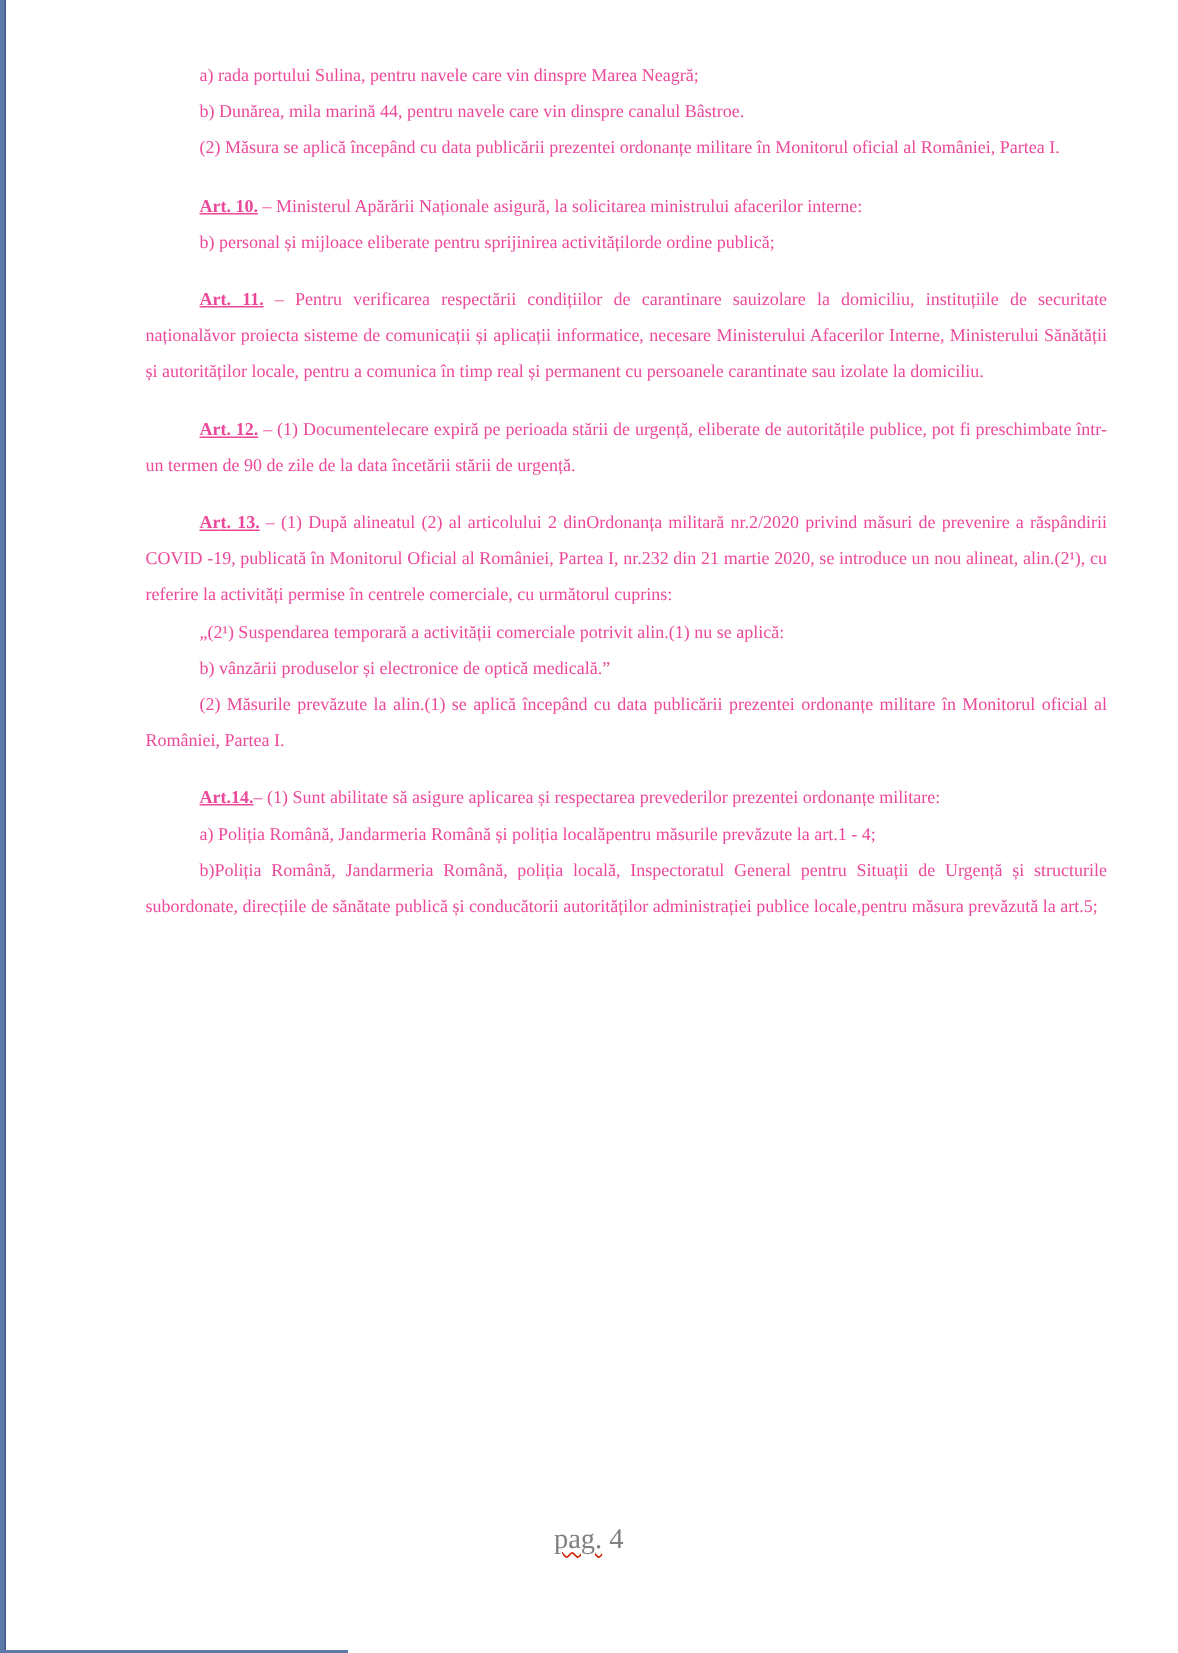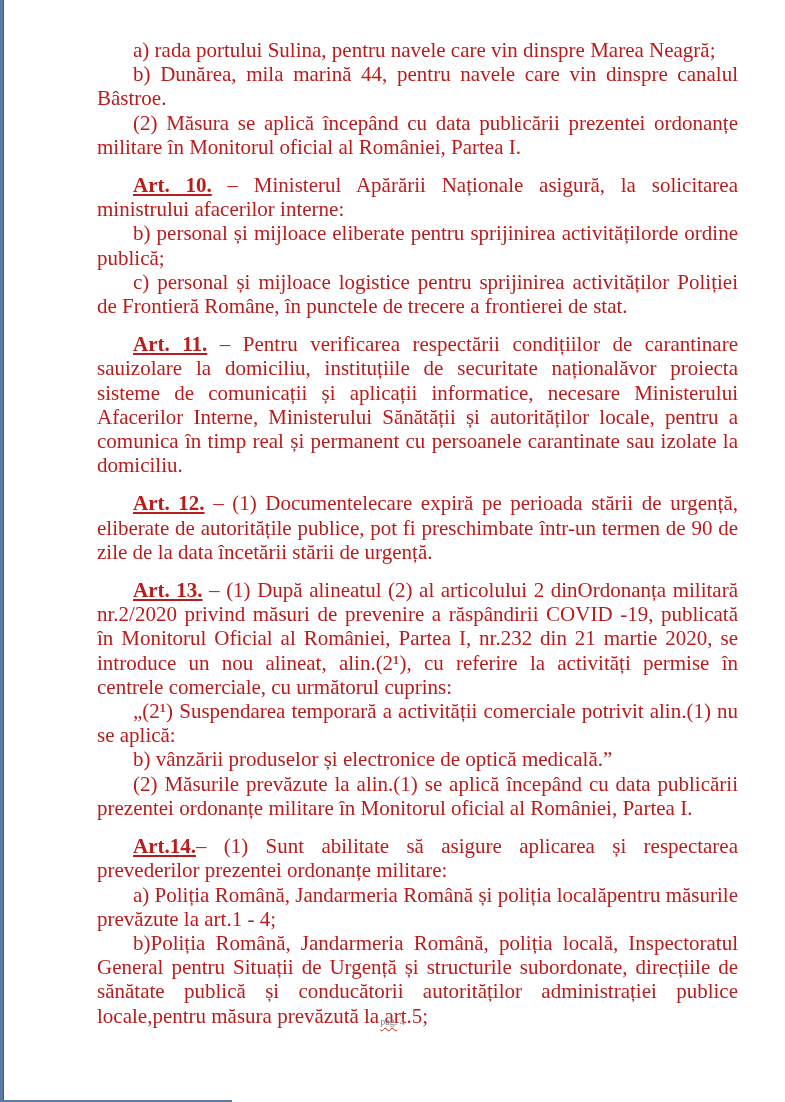--- a/index.html
+++ b/index.html
@@ -20,32 +20,32 @@
   .edge-bottom {
     position: absolute; left: 0; bottom: 0;
     width: 232px; height: 2px;
     background: #5c79a8;
   }
   .content {
     position: absolute; left: 97px; top: 38px; width: 641px;
   }
   .para {
     margin: 0;
-    font-size: 21px;
+    font-size: 12px;
     line-height: 24.2px;
     text-align: justify;
     text-indent: 36px;
-    color: #b91c1c;
+    color: #ec4899;
   }
   .para b { font-weight: bold; text-decoration: underline; }
   .sect { margin-top: 14px; }
   .footer {
     position: absolute; top: 1016px; left: 0; width: 785px;
     text-align: center;
-    font-size: 10px;
+    font-size: 19px;
     color: #808080;
     font-family: "Liberation Serif", "DejaVu Serif", serif;
   }
   .pag-label {
     text-decoration-line: underline;
     text-decoration-style: wavy;
     text-decoration-color: #cc2200;
     text-decoration-thickness: 1px;
     text-underline-offset: 2px;
   }
@@ -56,21 +56,20 @@
 <div class="edge-left"></div>
 <div class="edge-bottom"></div>
 
 <div class="content">
   <p class="para">a) rada portului Sulina, pentru navele care vin dinspre Marea Neagră;</p>
   <p class="para">b) Dunărea, mila marină 44, pentru navele care vin dinspre canalul Bâstroe.</p>
   <p class="para">(2) Măsura se aplică începând cu data publicării prezentei ordonanțe militare în Monitorul oficial al României, Partea I.</p>
 
   <p class="para sect"><b>Art. 10.</b><span> – Ministerul Apărării Naționale asigură, la solicitarea ministrului afacerilor interne:</span></p>
   <p class="para">b) personal și mijloace eliberate pentru sprijinirea activitățilorde ordine publică;</p>
-  <p class="para">c) personal și mijloace logistice pentru sprijinirea activităților Poliției de Frontieră Române, în punctele de trecere a frontierei de stat.</p>
 
   <p class="para sect"><b>Art. 11.</b><span> – Pentru verificarea respectării condițiilor de carantinare sauizolare la domiciliu, instituțiile de securitate naționalăvor proiecta sisteme de comunicații și aplicații informatice, necesare Ministerului Afacerilor Interne, Ministerului Sănătății și autorităților locale, pentru a comunica în timp real și permanent cu persoanele carantinate sau izolate la domiciliu.</span></p>
 
   <p class="para sect"><b>Art. 12.</b><span> – (1) Documentelecare expiră pe perioada stării de urgență, eliberate de autoritățile publice, pot fi preschimbate într-un termen de 90 de zile de la data încetării stării de urgență.</span></p>
 
   <p class="para sect"><b>Art. 13.</b><span> – (1) După alineatul (2) al articolului 2 dinOrdonanța militară nr.2/2020 privind măsuri de prevenire a răspândirii COVID -19, publicată în Monitorul Oficial al României, Partea I, nr.232 din 21 martie 2020, se introduce un nou alineat, alin.(2¹), cu referire la activități permise în centrele comerciale, cu următorul cuprins:</span></p>
   <p class="para">„(2¹) Suspendarea temporară a activității comerciale potrivit alin.(1) nu se aplică:</p>
   <p class="para">b) vânzării produselor și electronice de optică medicală.”</p>
   <p class="para">(2) Măsurile prevăzute la alin.(1) se aplică începând cu data publicării prezentei ordonanțe militare în Monitorul oficial al României, Partea I.</p>
 

